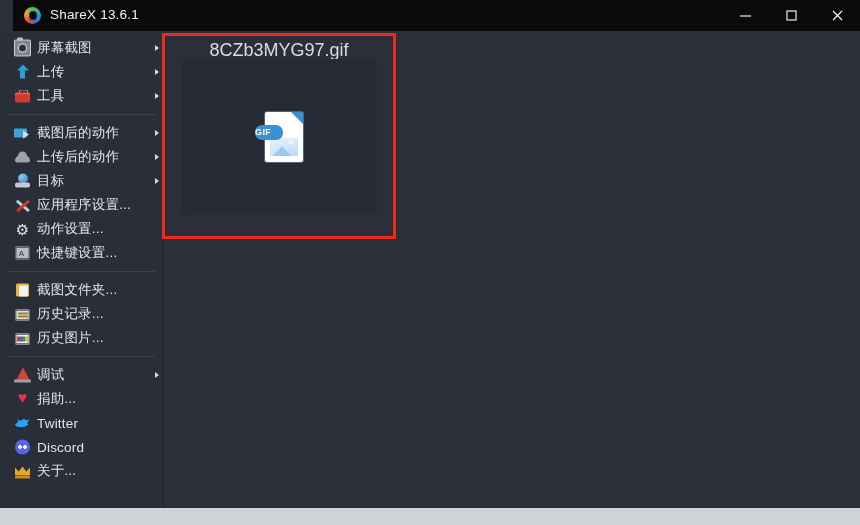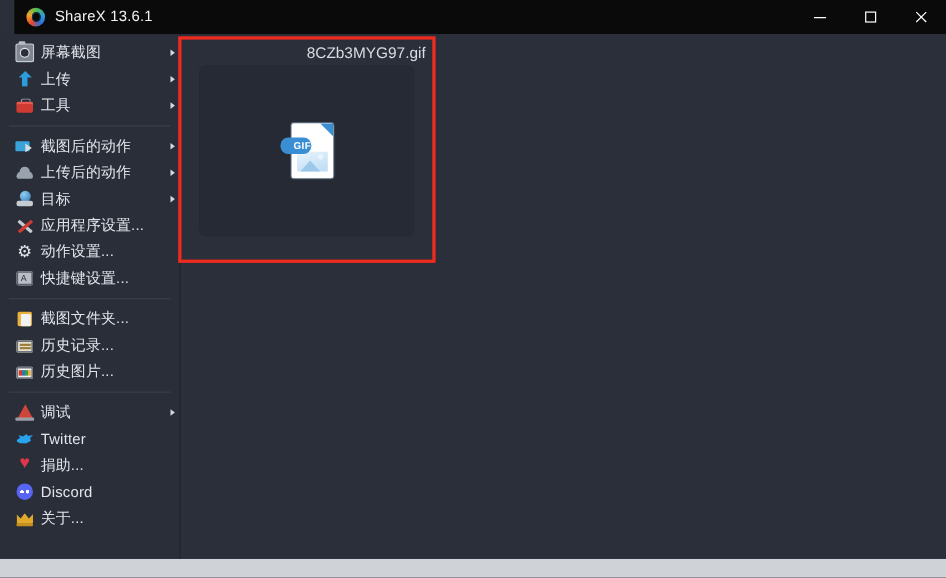--- a/index.html
+++ b/index.html
@@ -106,36 +106,36 @@
   .ic-crown{position:relative;}
   .ic-crown::after{content:"";position:absolute;left:1px;top:4px;width:15px;height:9px;background:#e0a92b;
     clip-path:polygon(0% 100%,0% 10%,25% 55%,50% 0%,75% 55%,100% 10%,100% 100%);}
   .ic-crown::before{content:"";position:absolute;left:1px;top:13px;width:15px;height:2.5px;background:#c68f1d;border-radius:1px;z-index:2;}
 
   
   .content{position:absolute;left:163px;top:31px;right:0;bottom:0;background:#2b2f3a;}
   .redbox{position:absolute;left:162px;top:33px;width:234px;height:206px;
     border:3px solid #ee2b1e;box-sizing:border-box;}
   .thumbcard{position:absolute;left:171px;top:38px;width:216px;height:194px;}
-  .thumbname{position:absolute;left:0;top:2px;width:216px;text-align:right;
-    font-size:14px;color:#d9dde3;white-space:nowrap;overflow:hidden;text-overflow:ellipsis;}
+  .thumbname{position:absolute;left:0;top:2px;width:216px;text-align:center;
+    font-size:18px;color:#d9dde3;white-space:nowrap;overflow:hidden;text-overflow:ellipsis;}
   .thumbimg{position:absolute;left:10px;top:21px;width:196px;height:156px;
     background:#262a34;border-radius:6px;box-shadow:inset 0 0 0 1px #31364200;}
   .giffile{position:absolute;left:50%;top:50%;transform:translate(-50%,-50%);width:48px;height:50px;}
   .page{position:absolute;right:0;top:0;width:38px;height:50px;background:#ffffff;border-radius:2px;
     box-shadow:0 0 0 1px rgba(140,170,200,.45);}
   .page .fold{position:absolute;right:0;top:0;width:12px;height:12px;background:#3a8fd4;
     clip-path:polygon(0 0,100% 100%,100% 0);}
   .page .pic{position:absolute;left:5px;bottom:6px;width:28px;height:18px;
     background:linear-gradient(160deg,#eaf4fc 0%,#cfe6f8 55%,#bcdcf4 100%);border-radius:1px;}
   .page .pic::after{content:"";position:absolute;left:3px;bottom:0;width:0;height:0;
     border-left:9px solid transparent;border-right:9px solid transparent;border-bottom:10px solid #9cc9e9;}
   .page .pic::before{content:"";position:absolute;right:4px;top:2px;width:5px;height:5px;border-radius:50%;background:#e8f4fd;}
   .gifbadge{position:absolute;left:0;top:13px;width:28px;height:15px;background:#3a8fd4;border-radius:7px;
-    color:#ffffff;font-size:9px;line-height:15px;text-align:right;font-weight:bold;letter-spacing:.4px;}
+    color:#ffffff;font-size:9px;line-height:15px;text-align:left;font-weight:bold;letter-spacing:.4px;}
 </style>
 </head>
 <body>
 
 <div class="screen">
 
   <div class="desktop"></div>
   <div class="bg-window" id="bg-window">
       <div class="bg-strip" style="top: 120px; color: rgb(28, 28, 28);">文</div>
       <div class="bg-strip" style="top: 142px; color: rgb(28, 28, 28);">滤</div>
@@ -242,26 +242,26 @@
           <span class="ic ic-himg"></span>
           <span class="lbl">历史图片...</span>
         </div>
         <div class="sep"></div>
         <div class="mi">
           <span class="ic ic-cone"></span>
           <span class="lbl">调试</span>
           <span class="arw"></span>
         </div>
         <div class="mi">
+          <span class="ic ic-heart"></span>
+          <span class="lbl">捐助...</span>
+        </div>
+        <div class="mi">
           <span class="ic ic-tw"></span>
           <span class="lbl">Twitter</span>
-        </div>
-        <div class="mi">
-          <span class="ic ic-heart"></span>
-          <span class="lbl">捐助...</span>
         </div>
         <div class="mi">
           <span class="ic ic-dc"></span>
           <span class="lbl">Discord</span>
         </div>
         <div class="mi">
           <span class="ic ic-crown"></span>
           <span class="lbl">关于...</span>
         </div>
       </div>

